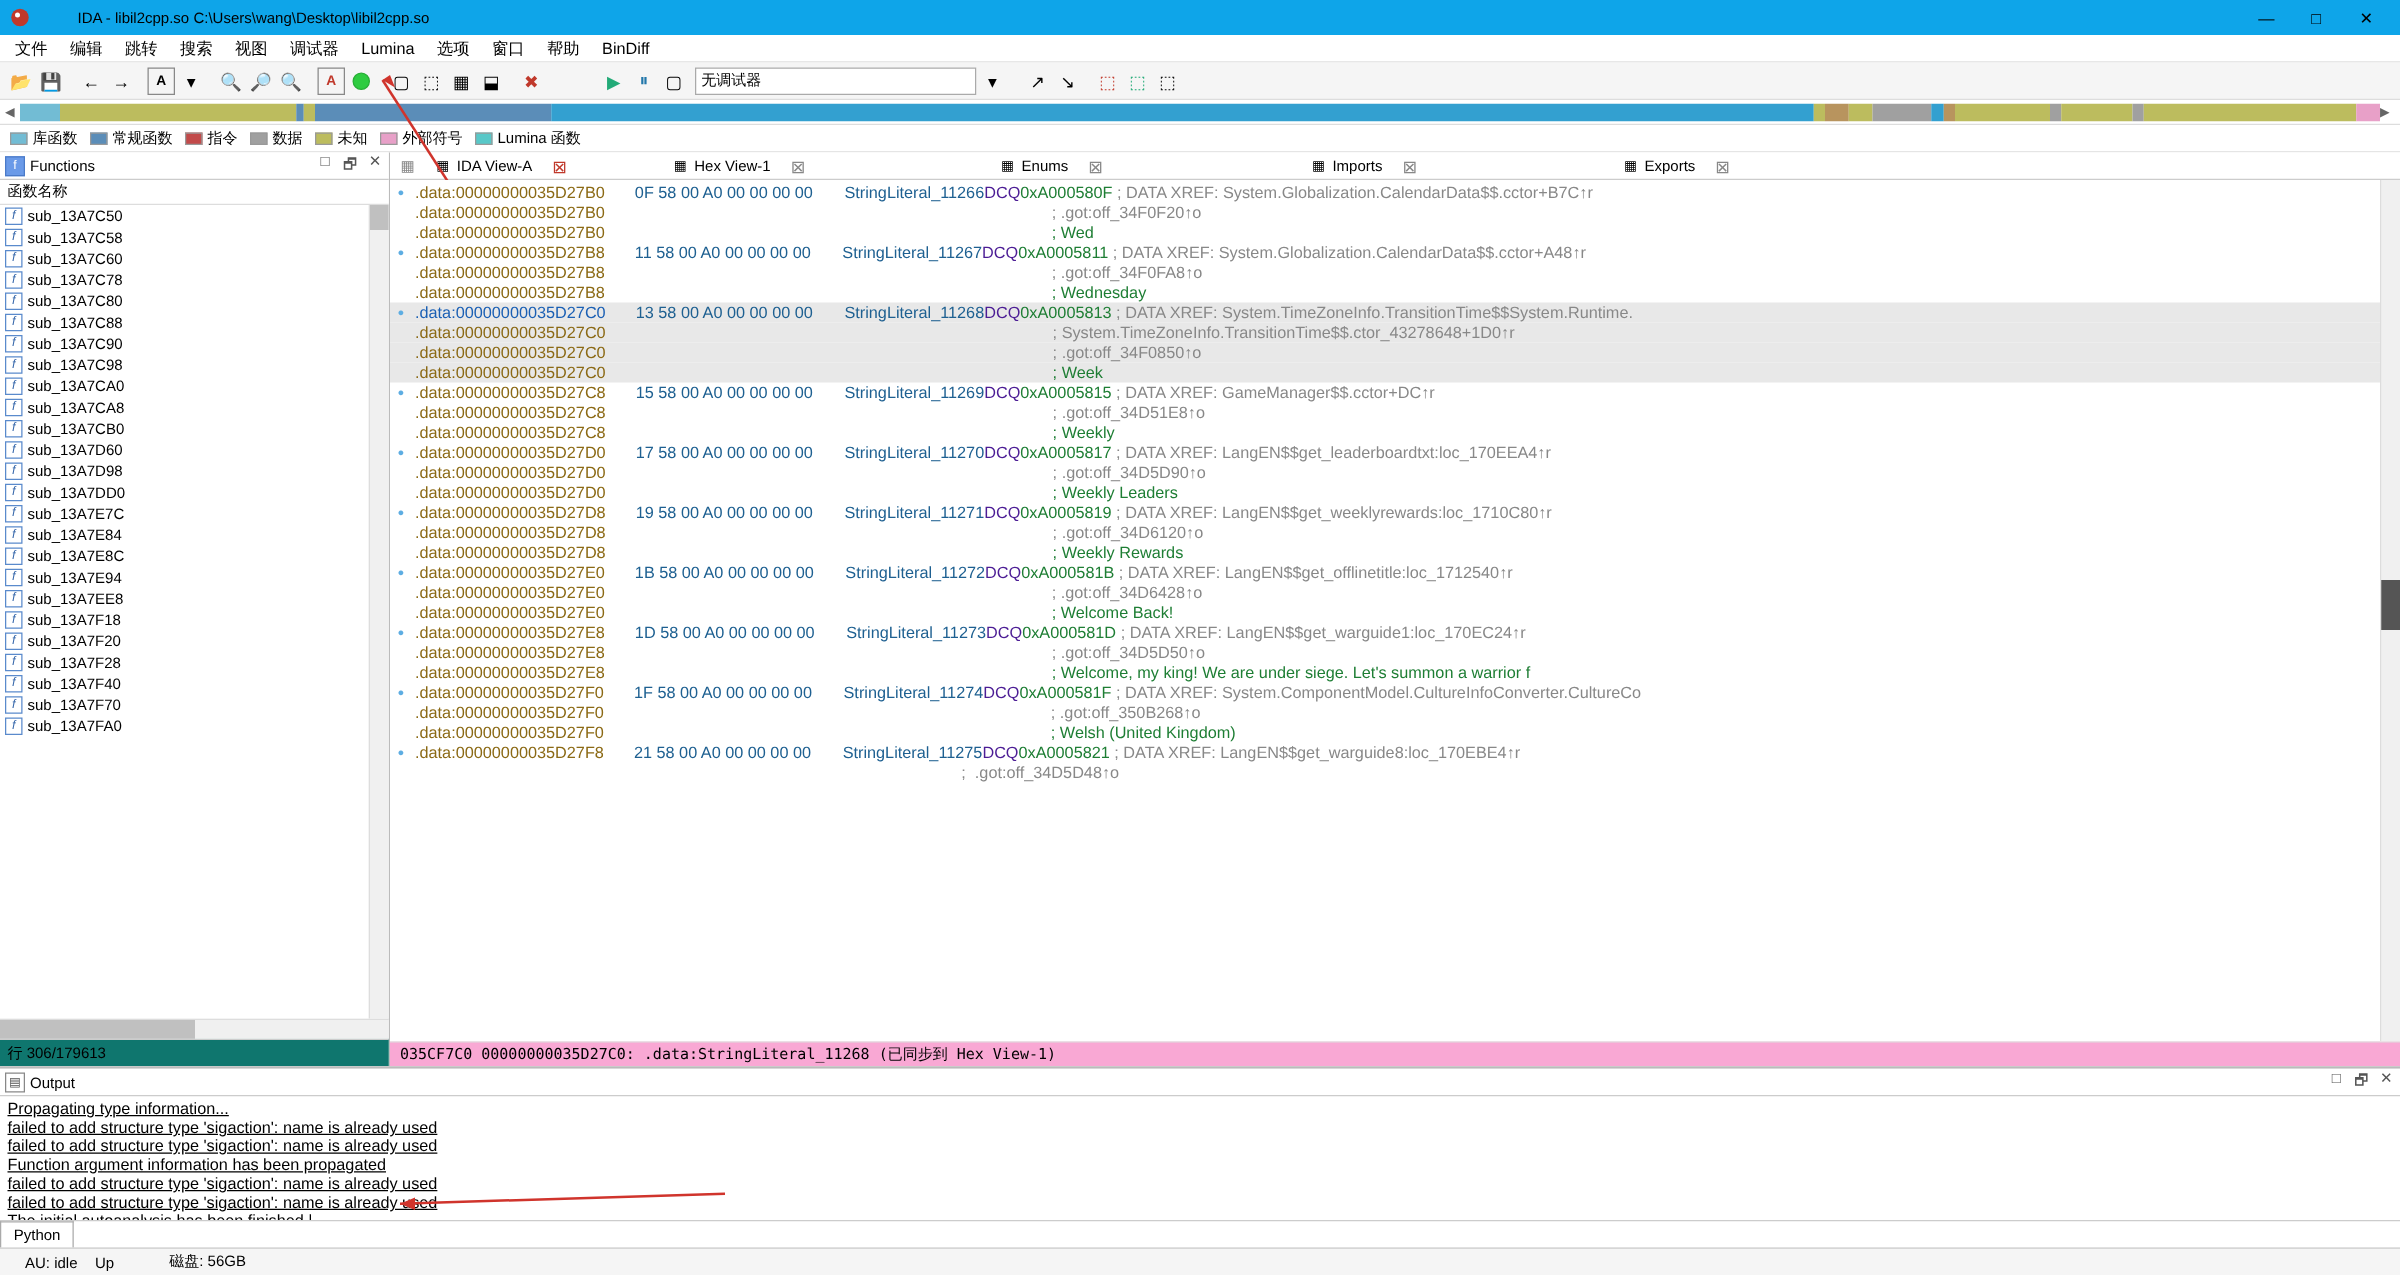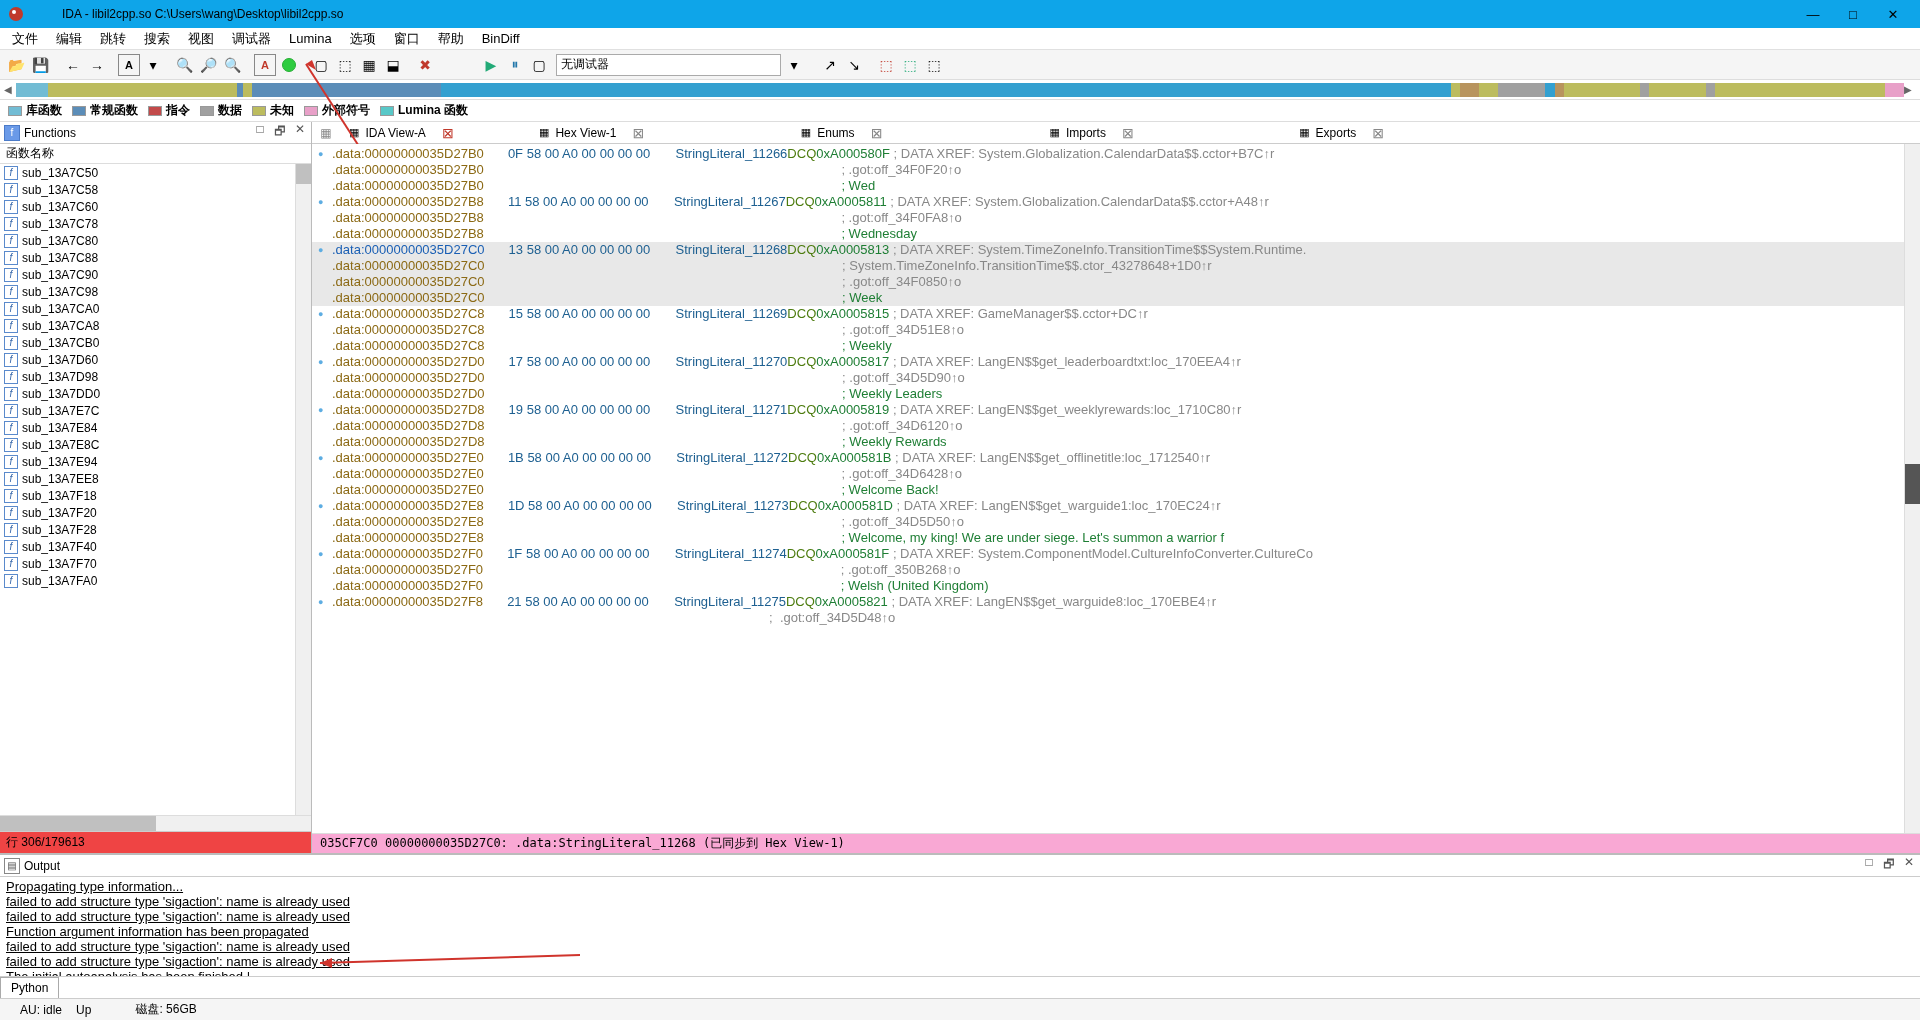--- a/index.html
+++ b/index.html
@@ -13,53 +13,53 @@
 .menubar span { padding: 2px 8px; font-size: 13px; cursor: pointer; }
 .toolbar1 { height: 30px; background: #f5f5f5; display: flex; align-items: center; padding: 0 6px; gap: 2px; border-bottom: 1px solid #ddd; position: relative; }
 .tb-btn { width: 22px; height: 22px; display: inline-flex; align-items: center; justify-content: center; border: 1px solid transparent; cursor: pointer; font-size: 14px; }
 .tb-sep { width: 6px; }
 .debugger-select { width: 225px; height: 22px; background: #fff; border: 1px solid #aaa; padding: 0 4px; font-size: 12px; margin-left: 4px; }
 .navbar { height: 20px; background: #fff; display: flex; align-items: center; border-bottom: 1px solid #ddd; padding: 0 4px; }
 .navbar .arrow { width: 12px; color: #666; cursor: pointer; font-size: 10px; }
 .navbar .navstrip { flex: 1; height: 14px; display: flex; }
 .navseg { height: 100%; }
 .legend { height: 22px; background: #fff; display: flex; align-items: center; padding: 0 8px; gap: 10px; border-bottom: 1px solid #ddd; font-size: 12px; }
-.legend .item { display: flex; align-items: center; gap: 4px; font-weight: bold; }
+.legend .item { display: flex; align-items: center; gap: 4px; }
 .legend .sw { width: 14px; height: 10px; border: 1px solid #999; }
 .main { flex: 1; display: flex; min-height: 0; }
 .left-panel { width: 312px; display: flex; flex-direction: column; border-right: 1px solid #bbb; background: #fff; }
 .panel-header { height: 22px; background: #fff; border-bottom: 1px solid #ccc; display: flex; align-items: center; padding: 0 4px; }
 .panel-header .icon { width: 16px; height: 16px; background: #6a9ae8; color: #fff; font-size: 10px; display: inline-flex; align-items: center; justify-content: center; border: 1px solid #4a7ac8; margin-right: 4px; }
 .panel-header .title { flex: 1; font-size: 12px; }
 .panel-header .btns { display: flex; gap: 6px; color: #555; }
 .panel-header .btns span { cursor: pointer; width: 14px; text-align: center; font-size: 12px; }
 .col-header { height: 20px; background: #fff; border-bottom: 1px solid #ddd; padding: 0 6px; display: flex; align-items: center; font-size: 12px; }
 .fn-list { flex: 1; overflow: hidden; position: relative; }
 .fn-list .scroll-v { position: absolute; right: 0; top: 0; bottom: 0; width: 16px; background: #f0f0f0; border-left: 1px solid #ddd; }
 .fn-list .scroll-thumb { background: #c0c0c0; width: 100%; height: 20px; position: absolute; top: 0; }
 .fn-row { display: flex; align-items: center; height: 17px; padding-left: 4px; font-size: 12px; cursor: pointer; }
 .fn-row .ficon { width: 14px; height: 14px; background: #fff; border: 1px solid #5a8acc; color: #3a6aac; font-size: 10px; font-style: italic; display: inline-flex; align-items: center; justify-content: center; margin-right: 4px; }
-.left-status { height: 22px; border-top: 1px solid #ccc; padding: 0 6px; display: flex; align-items: center; font-size: 12px; background: #ef4444; }
+.left-status { height: 22px; border-top: 1px solid #ccc; padding: 0 6px; display: flex; align-items: center; font-size: 12px; background: #0f766e; }
 .right-panel { flex: 1; display: flex; flex-direction: column; background: #fff; min-width: 0; }
 .tabstrip { height: 22px; display: flex; align-items: center; background: #fff; border-bottom: 1px solid #ccc; padding: 0 4px; gap: 0; }
 .tab-btn-left { width: 20px; text-align: center; color: #888; }
 .tab { display: flex; align-items: center; padding: 0 12px; height: 22px; border: 1px solid transparent; cursor: pointer; gap: 6px; font-size: 12px; }
 .tab.active .close { color: #c0392b; }
 .tab .ticon { font-size: 11px; }
 .tab .close { color: #888; font-size: 14px; margin-left: 10px; }
 .tab.wide { min-width: 250px; justify-content: center; }
 .disasm { flex: 1; overflow: hidden; font-family: Consolas, monospace; font-size: 13px; line-height: 16px; background: #fff; position: relative; padding-top: 2px; }
 .dline { display: flex; white-space: pre; padding-left: 6px; }
 .dline.hl { background: #e8e8e8; }
 .dot { width: 14px; color: #5dade2; font-size: 9px; }
 .addr { color: #8b6914; }
 .addr.hl { color: #1a5fb4; }
 .hex { color: #1e6091; margin-left: 6px; }
 .lbl { color: #1e6091; }
-.op { color: #4d7c0f; }
+.op { color: #4c1d95; }
 .val { color: #1e7e34; }
 .cmt { color: #888; }
 .cmt.green { color: #1e7e34; text-align: right; }
 .statusline { height: 20px; background: #f9a8d4; border-top: 1px solid #ddd; padding: 0 8px; display: flex; align-items: center; font-family: Consolas, monospace; font-size: 12px; }
 .output-panel { height: 145px; border-top: 2px solid #bbb; background: #fff; display: flex; flex-direction: column; }
 .output-body { flex: 1; font-family: Consolas, monospace; font-size: 13px; line-height: 15px; padding: 2px 6px; overflow: hidden; position: relative; }
 .out-line { white-space: pre; text-decoration: underline; }
 .python-tab { height: 22px; border-top: 1px solid #ccc; display: flex; align-items: center; }
 .python-tab .tab { border: 1px solid #aaa; border-bottom: none; padding: 0 10px; background: #fff; }
 .statusbar { height: 22px; background: #f5f5f5; border-top: 1px solid #ccc; display: flex; align-items: center; padding: 0 20px; gap: 14px; font-size: 12px; font-family: Consolas, monospace; }

